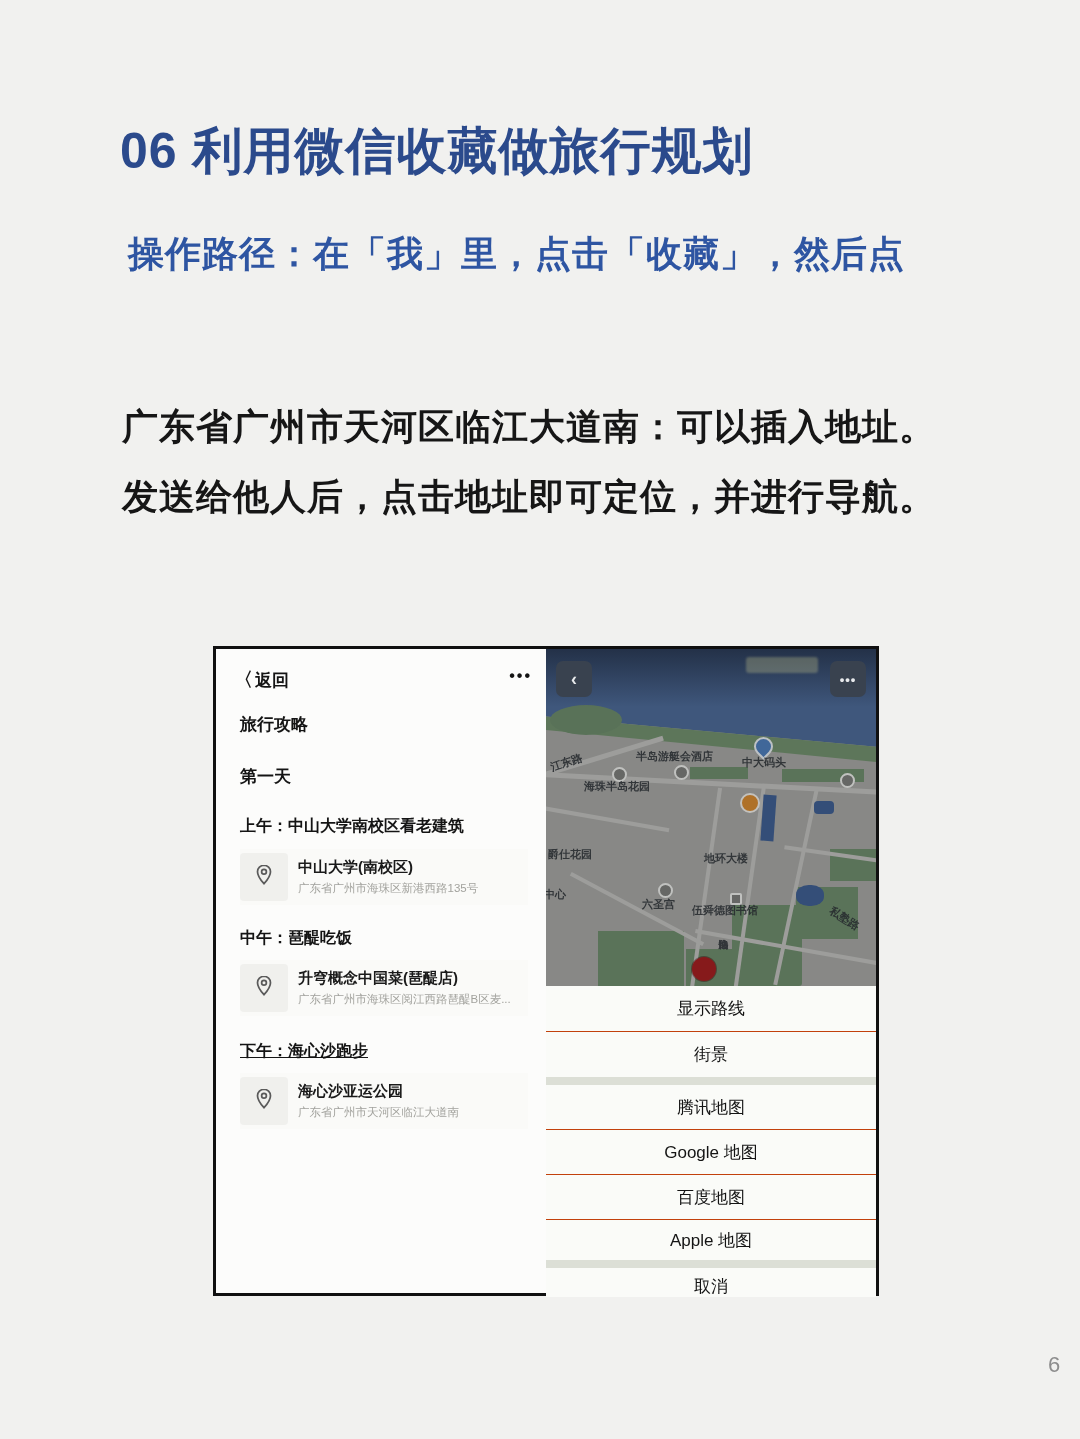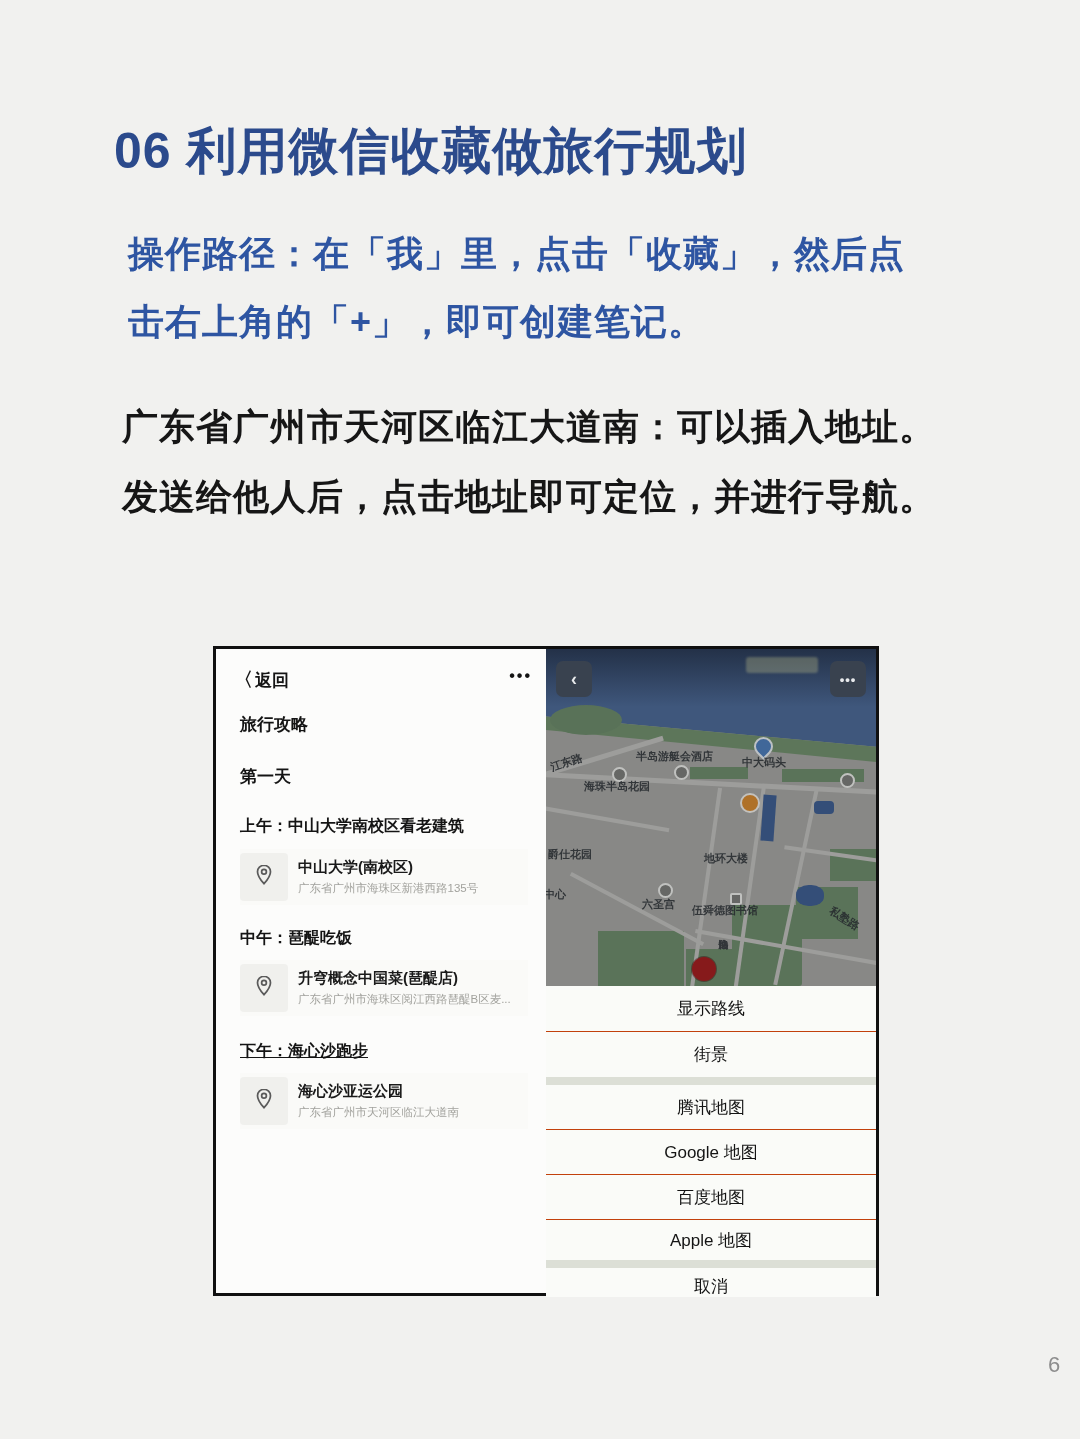--- a/index.html
+++ b/index.html
@@ -4,21 +4,21 @@
 <style>
   html,body{margin:0;padding:0;}
   body{
     width:1080px;height:1439px;position:relative;overflow:hidden;
     background:#f1f1ef;
     font-family:"Liberation Sans","DejaVu Sans",sans-serif;
     color:#141414;
   }
   
   .doc-title{
-    position:absolute;left:114px;top:118px;
+    position:absolute;left:120px;top:118px;
     font-size:50px;font-weight:700;color:#2b4a8c;letter-spacing:1px;
   }
   .intro{
     position:absolute;left:128px;top:220px;
     font-size:36px;font-weight:700;color:#2e55a2;line-height:68px;
     letter-spacing:1px;
   }
   .bodytext{
     position:absolute;left:122px;top:392px;
     font-size:36px;font-weight:700;color:#161616;line-height:70px;
@@ -158,21 +158,20 @@
   .gaprow{height:8px;background:#dcdfd6;}
   .r45{height:45px;} .r44{height:44px;} .r40{height:40px;}
   .rcancel{height:29px;align-items:flex-start;padding-top:7px;box-sizing:border-box;}
 </style>
 </head>
 <body>
 
 <div class="doc-title">06 利用微信收藏做旅行规划</div>
 <div class="intro">
   <div>操作路径：在「我」里，点击「收藏」，然后点</div>
-  <div>击右上角的「+」，即可创建笔记。</div>
 </div>
 <div class="bodytext">
   <div>广东省广州市天河区临江大道南：可以插入地址。</div>
   <div>发送给他人后，点击地址即可定位，并进行导航。</div>
 </div>
 
 <div class="shot">
 
   <div class="note">
     <div class="note-header">

